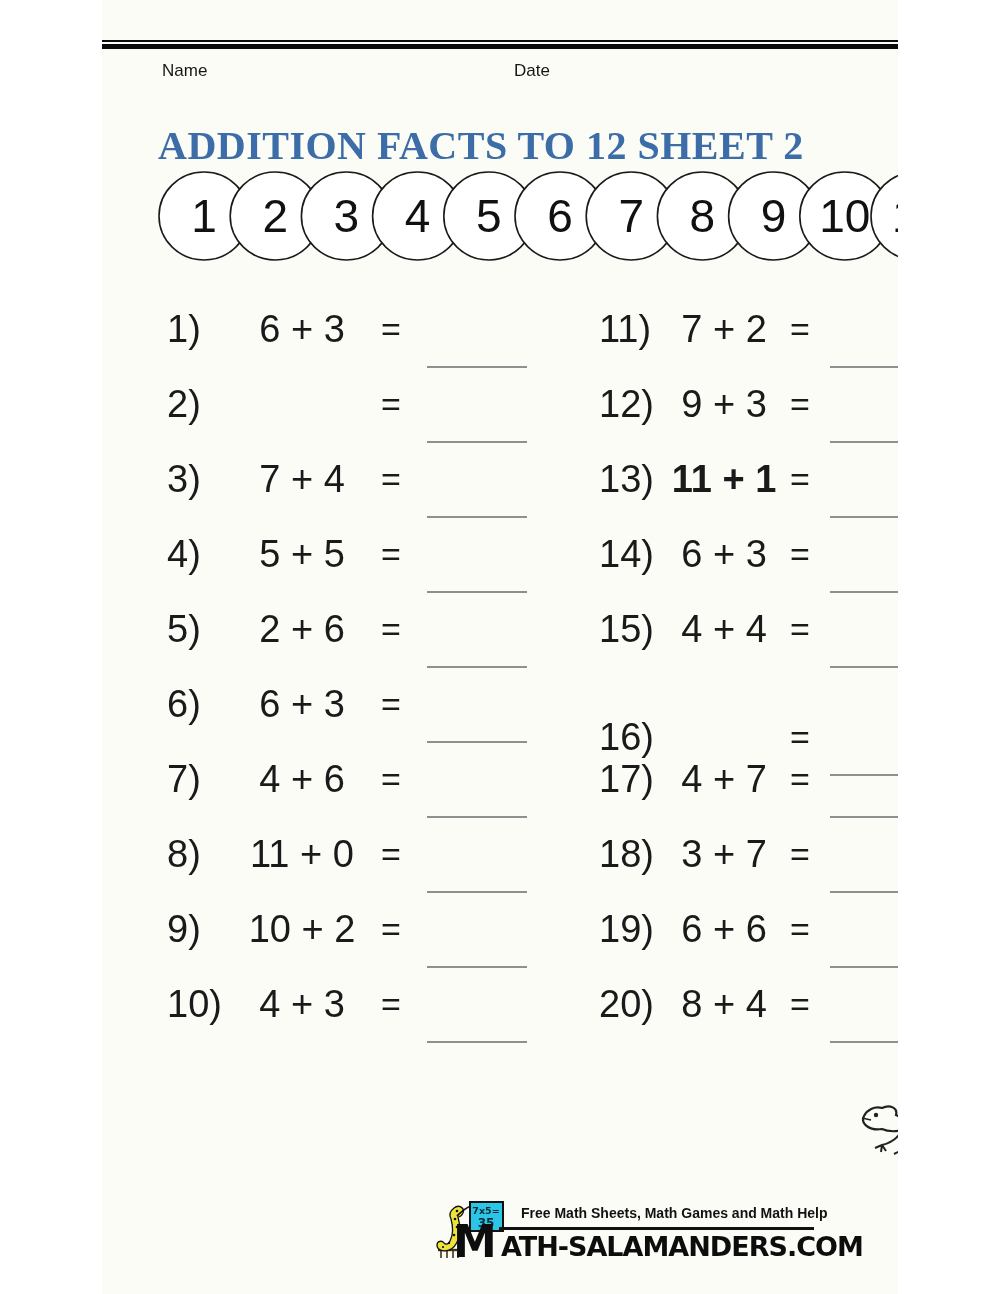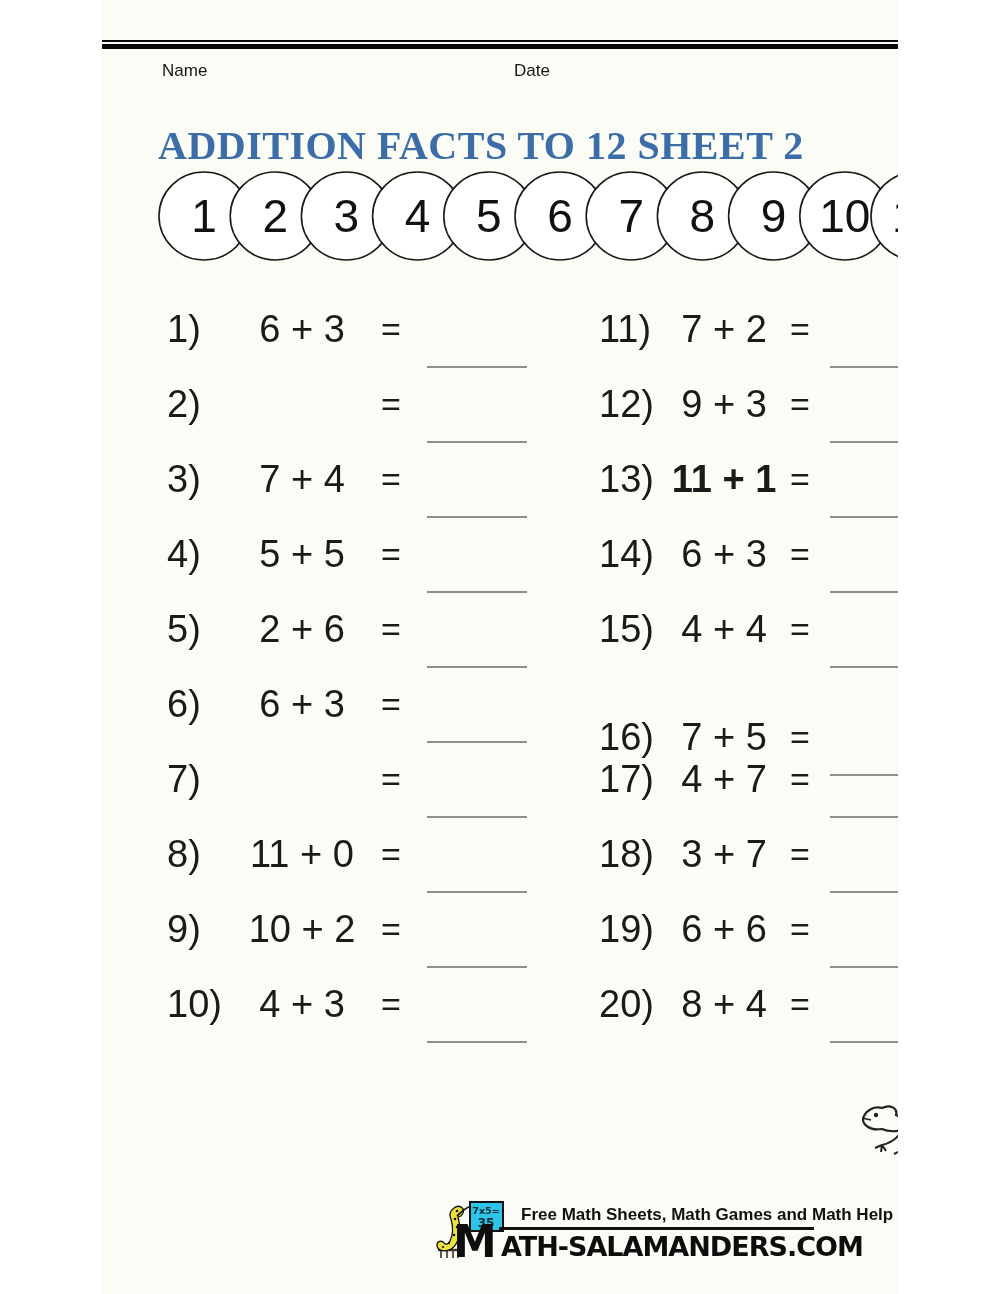--- a/index.html
+++ b/index.html
@@ -24,21 +24,21 @@
     white-space:nowrap;
   }
   .number-line-wrap{left:55px; top:169px; width:890px; height:94px;}
   .p-row{position:absolute; left:0; width:1000px; height:54px; line-height:54px; font-size:38px;}
   .p-label{position:absolute; top:0; white-space:nowrap;}
   .p-expr{position:absolute; top:0; text-align:center; white-space:nowrap;}
   .p-eq{position:absolute; top:0; text-align:center; font-size:34px;}
   .answer-line{position:absolute; height:0; border-top:2px solid #8f8f8f;}
   .lizard-wrap{left:754px; top:1102px; width:245px; height:98px;}
   .footer-logo-wrap{left:328px; top:1200px; width:78px; height:60px;}
-  .footer-tagline{left:419px; top:1205px; font-size:17px; font-weight:bold; color:#111; white-space:nowrap;}
+  .footer-tagline{left:419px; top:1205px; font-size:14px; font-weight:bold; color:#111; white-space:nowrap;}
   .footer-rule{left:397px; top:1227px; width:315px; height:3px; background:#111;}
   .footer-site-m{left:351px; top:1220px; font-size:44px; line-height:1; font-weight:bold; color:#0d0d0d; font-family:"DejaVu Sans", sans-serif;}
   .footer-site-rest{left:399px; top:1233px; font-size:27px; line-height:1; font-weight:bold; letter-spacing:-1px; color:#0d0d0d; font-family:"DejaVu Sans", sans-serif; white-space:nowrap;}
   svg{display:block;}
 </style>
 </head>
 <body>
 
 <div class="page">
 
@@ -142,20 +142,21 @@
         <div class="answer-line" style="left: 325px; width: 100px; top: 64px;"></div>
       </div>
       <div class="p-row" style="top: 677px;">
         <span class="p-label" style="left: 65px;">6)</span>
         <span class="p-expr" style="left: 126px; width: 148px;">6 + 3</span>
         <span class="p-eq" style="left: 275px; width: 28px;">=</span>
         <div class="answer-line" style="left: 325px; width: 100px; top: 64px;"></div>
       </div>
       <div class="p-row" style="top: 752px;">
         <span class="p-label" style="left: 65px;">7)</span>
+        <span class="p-expr" style="left: 126px; width: 148px;">4 + 6</span>
         <span class="p-eq" style="left: 275px; width: 28px;">=</span>
         <div class="answer-line" style="left: 325px; width: 100px; top: 64px;"></div>
       </div>
       <div class="p-row" style="top: 827px;">
         <span class="p-label" style="left: 65px;">8)</span>
         <span class="p-expr" style="left: 126px; width: 148px;">11 + 0</span>
         <span class="p-eq" style="left: 275px; width: 28px;">=</span>
         <div class="answer-line" style="left: 325px; width: 100px; top: 64px;"></div>
       </div>
       <div class="p-row" style="top: 902px;">
@@ -195,21 +196,20 @@
         <div class="answer-line" style="left: 728px; width: 104px; top: 64px;"></div>
       </div>
       <div class="p-row" style="top: 602px;">
         <span class="p-label" style="left: 497px;">15)</span>
         <span class="p-expr" style="left: 556px; width: 132px;">4 + 4</span>
         <span class="p-eq" style="left: 684px; width: 28px;">=</span>
         <div class="answer-line" style="left: 728px; width: 104px; top: 64px;"></div>
       </div>
       <div class="p-row" style="top: 710px;">
         <span class="p-label" style="left: 497px;">16)</span>
-        <span class="p-expr" style="left: 556px; width: 132px;">7 + 5</span>
         <span class="p-eq" style="left: 684px; width: 28px;">=</span>
         <div class="answer-line" style="left: 728px; width: 104px; top: 64px;"></div>
       </div>
       <div class="p-row" style="top: 752px;">
         <span class="p-label" style="left: 497px;">17)</span>
         <span class="p-expr" style="left: 556px; width: 132px;">4 + 7</span>
         <span class="p-eq" style="left: 684px; width: 28px;">=</span>
         <div class="answer-line" style="left: 728px; width: 104px; top: 64px;"></div>
       </div>
       <div class="p-row" style="top: 827px;">

